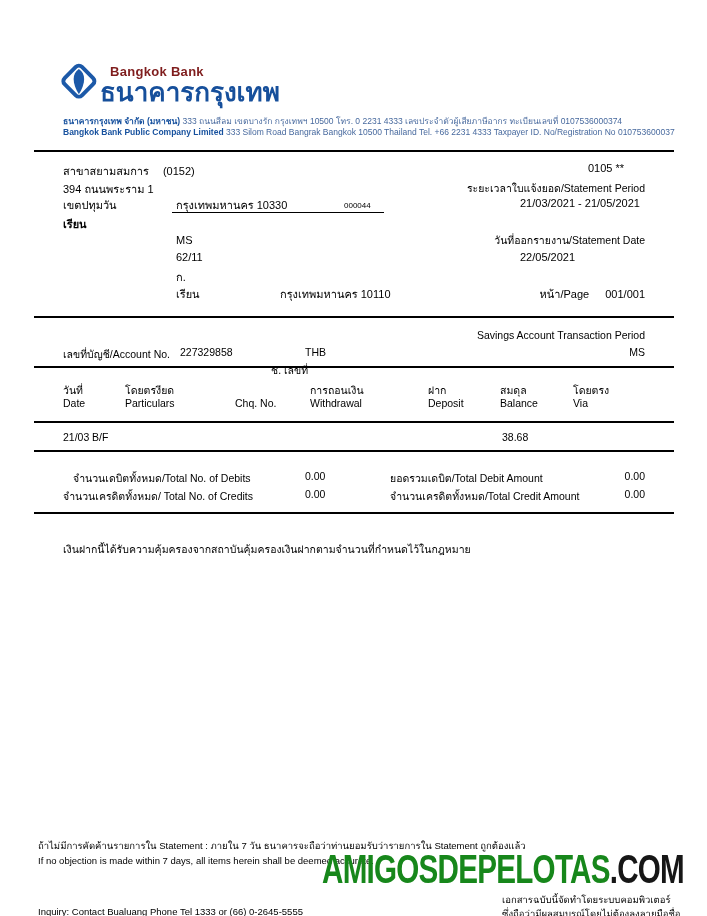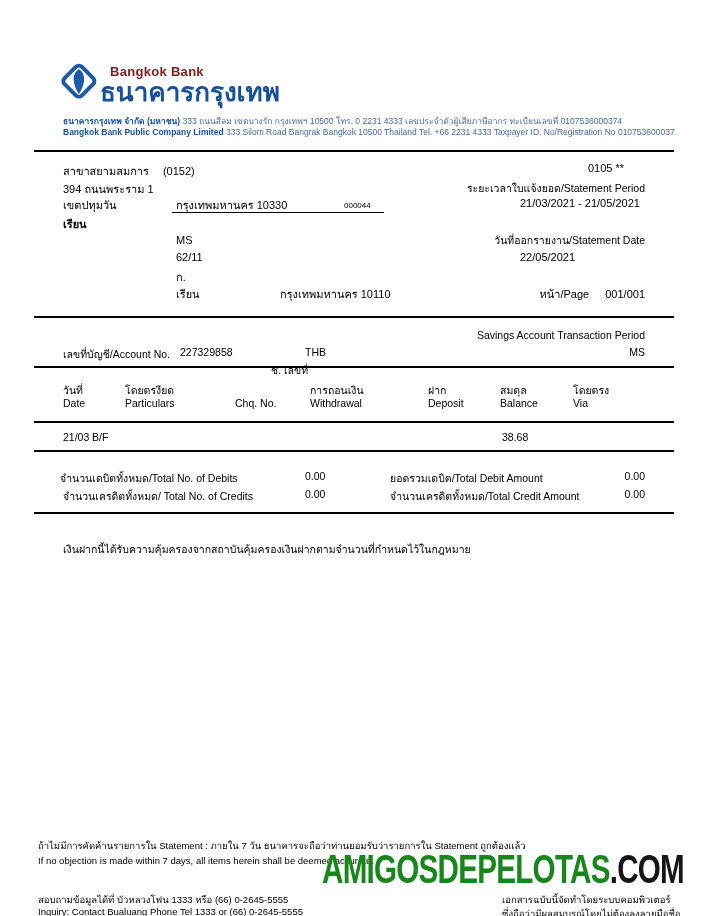--- a/index.html
+++ b/index.html
@@ -101,38 +101,37 @@
   <div class="rule" style="left:34px;top:421px;width:640px;"></div>
 
   <div>
     <div class="abs t10" style="left:63px;top:431px;">21/03</div>
     <div class="abs t10" style="left:92px;top:431px;">B/F</div>
     <div class="abs t10" style="left:502px;top:431px;">38.68</div>
   </div>
 
   <div class="rule" style="left:34px;top:450px;width:640px;"></div>
 
-  <div class="abs t10" style="left:60px;top:470px;text-align:right;">จำนวนเดบิตทั้งหมด/Total No. of Debits</div>
+  <div class="abs t10" style="left:73px;top:470px;text-align:right;">จำนวนเดบิตทั้งหมด/Total No. of Debits</div>
   <div class="abs t10" style="left:305px;top:470px;">0.00</div>
   <div class="abs t10" style="left:390px;top:470px;">ยอดรวมเดบิต/Total Debit Amount</div>
   <div class="abs t10 right" style="right:62px;top:470px;">0.00</div>
 
   <div class="abs t10" style="left:63px;top:488px;text-align:right;">จำนวนเครดิตทั้งหมด/ Total No. of  Credits</div>
   <div class="abs t10" style="left:305px;top:488px;">0.00</div>
   <div class="abs t10" style="left:390px;top:488px;">จำนวนเครดิตทั้งหมด/Total Credit Amount</div>
   <div class="abs t10 right" style="right:62px;top:488px;">0.00</div>
 
   <div class="rule" style="left:34px;top:512px;width:640px;"></div>
 
   <div class="abs t10" style="left:63px;top:541px;">เงินฝากนี้ได้รับความคุ้มครองจากสถาบันคุ้มครองเงินฝากตามจำนวนที่กำหนดไว้ในกฎหมาย</div>
 
   <div class="abs t9" style="left:38px;top:838px;">ถ้าไม่มีการคัดค้านรายการใน Statement : ภายใน 7 วัน ธนาคารจะถือว่าท่านยอมรับว่ารายการใน Statement ถูกต้องแล้ว</div>
   <div class="abs t9" style="left:38px;top:855px;">If no objection is made within 7 days, all items herein shall be deemed accurate.</div>
 
-  <div class="abs t9" style="left:38px;top:892px;">สอบถามข้อมูลได้ที่ บัวหลวงโฟน 1333 หรือ (66) 0-2645-5555</div>
   <div class="abs t9" style="left:38px;top:906px;">Inquiry: Contact Bualuang Phone Tel 1333 or (66) 0-2645-5555</div>
 
   <div class="abs t9" style="left:502px;top:892px;">เอกสารฉบับนี้จัดทำโดยระบบคอมพิวเตอร์</div>
   <div class="abs t9" style="left:502px;top:906px;">ซึ่งถือว่ามีผลสมบูรณ์โดยไม่ต้องลงลายมือชื่อ</div>
 
   <div class="abs wm" style="left:322px;top:847px;">
     <span class="green">AMIGOSDEPELOTAS</span><span class="black">.COM</span>
   </div>
 
 </div>

